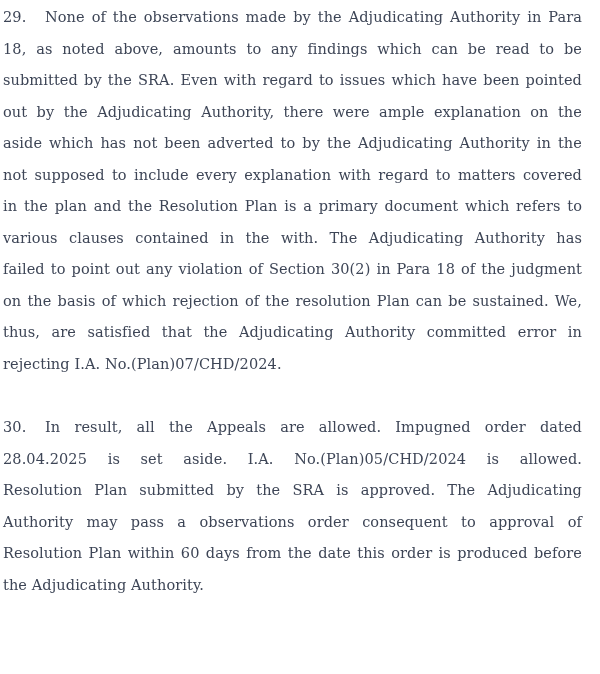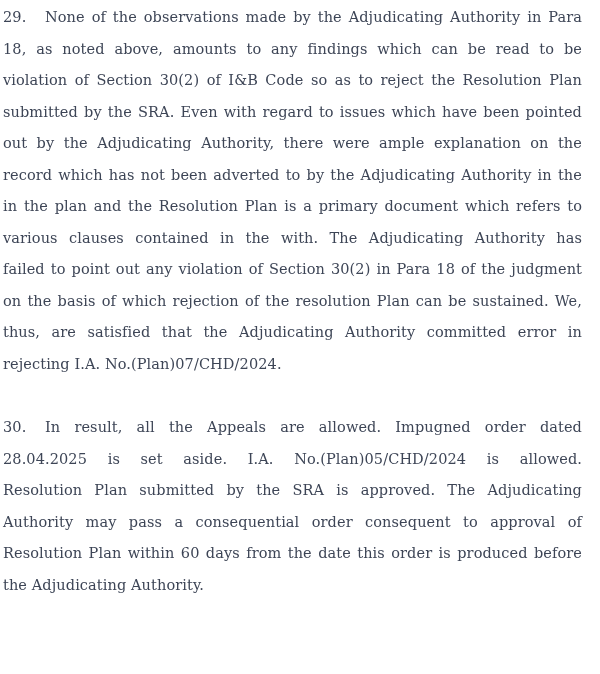--- a/index.html
+++ b/index.html
@@ -37,33 +37,33 @@
   }
 </style>
 </head>
 <body style="background: rgb(255, 255, 255);">
 
 <div class="page" style="color: rgb(61, 69, 86);">
   <div>
       <div class="para">
         <div class="line"><span class="pnum">29.</span><span>None of the observations made by the Adjudicating Authority in Para</span></div>
         <div class="line">18, as noted above, amounts to any findings which can be read to be</div>
-        <div class="line">violation of Section 30(2) of I&amp;B Code so as to reject the Resolution Plan</div>
         <div class="line">submitted by the SRA. Even with regard to issues which have been pointed</div>
         <div class="line">out by the Adjudicating Authority, there were ample explanation on the</div>
-        <div class="line">record which has not been adverted to by the Adjudicating Authority in the</div>
+        <div class="line">aside which has not been adverted to by the Adjudicating Authority in the</div>
+        <div class="line">not supposed to include every explanation with regard to matters covered</div>
         <div class="line">in the plan and the Resolution Plan is a primary document which refers to</div>
         <div class="line">various clauses contained in the with. The Adjudicating Authority has</div>
         <div class="line">failed to point out any violation of Section 30(2) in Para 18 of the judgment</div>
         <div class="line">on the basis of which rejection of the resolution Plan can be sustained. We,</div>
         <div class="line">thus, are satisfied that the Adjudicating Authority committed error in</div>
         <div class="line final">rejecting I.A. No.(Plan)07/CHD/2024.</div>
       </div>
       <div class="para">
         <div class="line"><span class="pnum">30.</span><span>In result, all the Appeals are allowed. Impugned order dated</span></div>
         <div class="line">28.04.2025 is set aside. I.A. No.(Plan)05/CHD/2024 is allowed.</div>
         <div class="line">Resolution Plan submitted by the SRA is approved. The Adjudicating</div>
-        <div class="line">Authority may pass a consequential order consequent to approval of</div>
+        <div class="line">Authority may pass a observations order consequent to approval of</div>
         <div class="line">Resolution Plan within 60 days from the date this order is produced before</div>
         <div class="line final">the Adjudicating Authority.</div>
       </div>
     </div>
 </div>
 
 </body></html>

